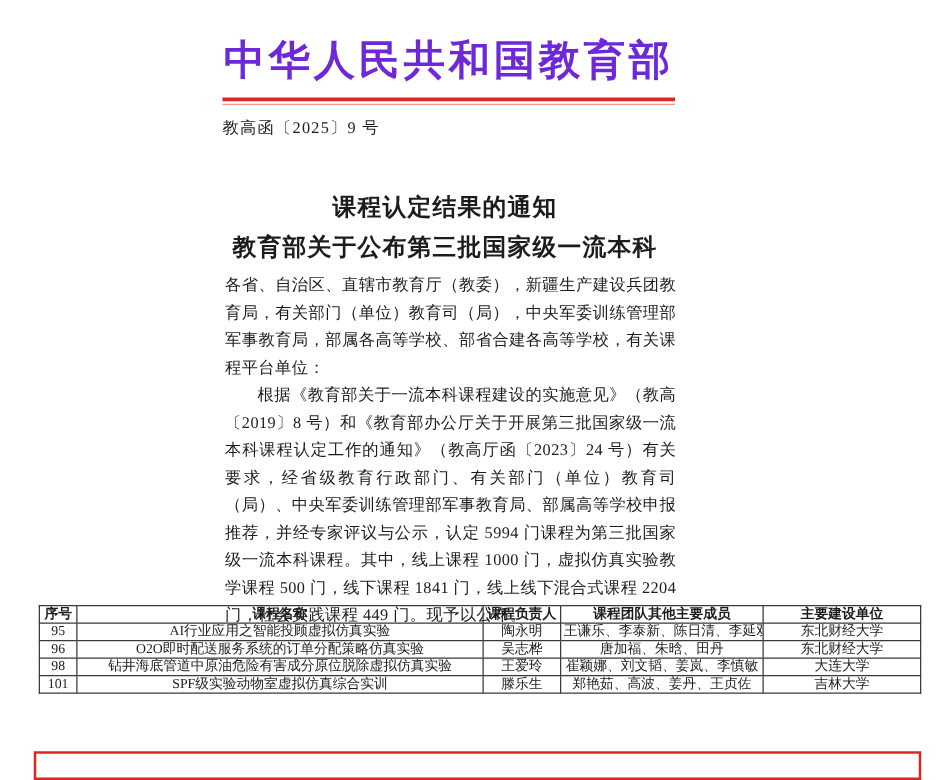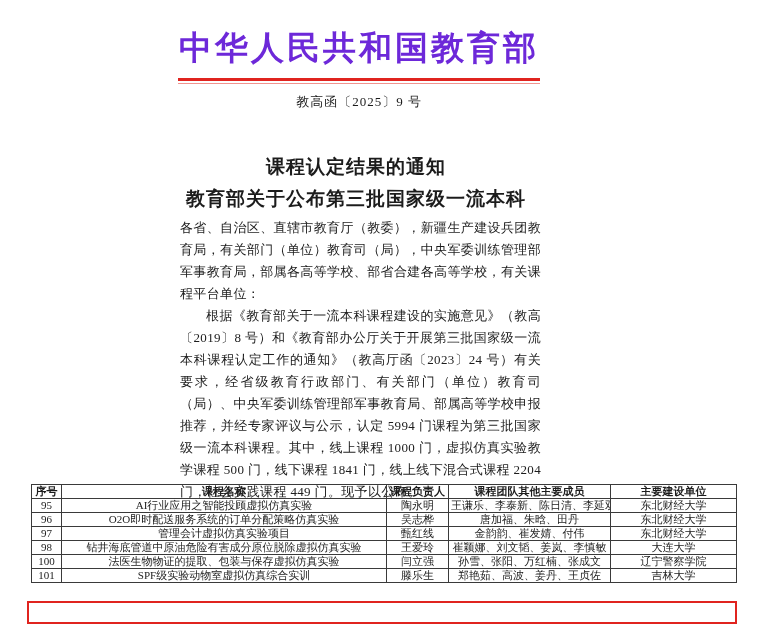--- a/index.html
+++ b/index.html
@@ -10,21 +10,21 @@
   .page{position:absolute;inset:0;}
   .org-name{
     position:absolute;top:26px;left:0;width:718px;text-align:center;
     font-size:33px;font-weight:bold;letter-spacing:3px;color:#6d28d9;
     white-space:nowrap;
   }
   .redline{position:absolute;top:78px;left:178px;width:362px;}
   .redline .thick{height:3px;background:#e0241f;}
   .redline .thin{height:1px;background:#f2948f;margin-top:2px;}
   .doc-number{
-    position:absolute;top:93px;left:178px;width:362px;text-align:center;
+    position:absolute;top:93px;left:178px;width:362px;text-align:left;
     font-size:13px;letter-spacing:1px;white-space:nowrap;
   }
   .notice-title{
     position:absolute;top:151px;left:0;width:712px;text-align:center;
     font-size:19px;font-weight:bold;line-height:32px;letter-spacing:1px;
   }
   .body-text{
     position:absolute;top:217px;left:180px;width:361px;
     font-size:13px;line-height:22px;letter-spacing:0.35px;
     text-align:justify;text-justify:inter-character;
@@ -96,39 +96,25 @@
           <td>东北财经大学</td>
         </tr>
         <tr>
           <td>96</td>
           <td>O2O即时配送服务系统的订单分配策略仿真实验</td>
           <td>吴志桦</td>
           <td>唐加福、朱晗、田丹</td>
           <td>东北财经大学</td>
         </tr>
         <tr>
-          <td>97</td>
-          <td>管理会计虚拟仿真实验项目</td>
-          <td>甄红线</td>
-          <td>金韵韵、崔发婧、付伟</td>
-          <td>东北财经大学</td>
-        </tr>
-        <tr>
           <td>98</td>
           <td>钻井海底管道中原油危险有害成分原位脱除虚拟仿真实验</td>
           <td>王爱玲</td>
           <td>崔颖娜、刘文韬、姜岚、李慎敏</td>
           <td>大连大学</td>
-        </tr>
-        <tr>
-          <td>100</td>
-          <td>法医生物物证的提取、包装与保存虚拟仿真实验</td>
-          <td>闫立强</td>
-          <td>孙雪、张阳、万红楠、张成文</td>
-          <td>辽宁警察学院</td>
         </tr>
         <tr>
           <td>101</td>
           <td>SPF级实验动物室虚拟仿真综合实训</td>
           <td>滕乐生</td>
           <td>郑艳茹、高波、姜丹、王贞佐</td>
           <td>吉林大学</td>
         </tr>
       </tbody>
   </table>

